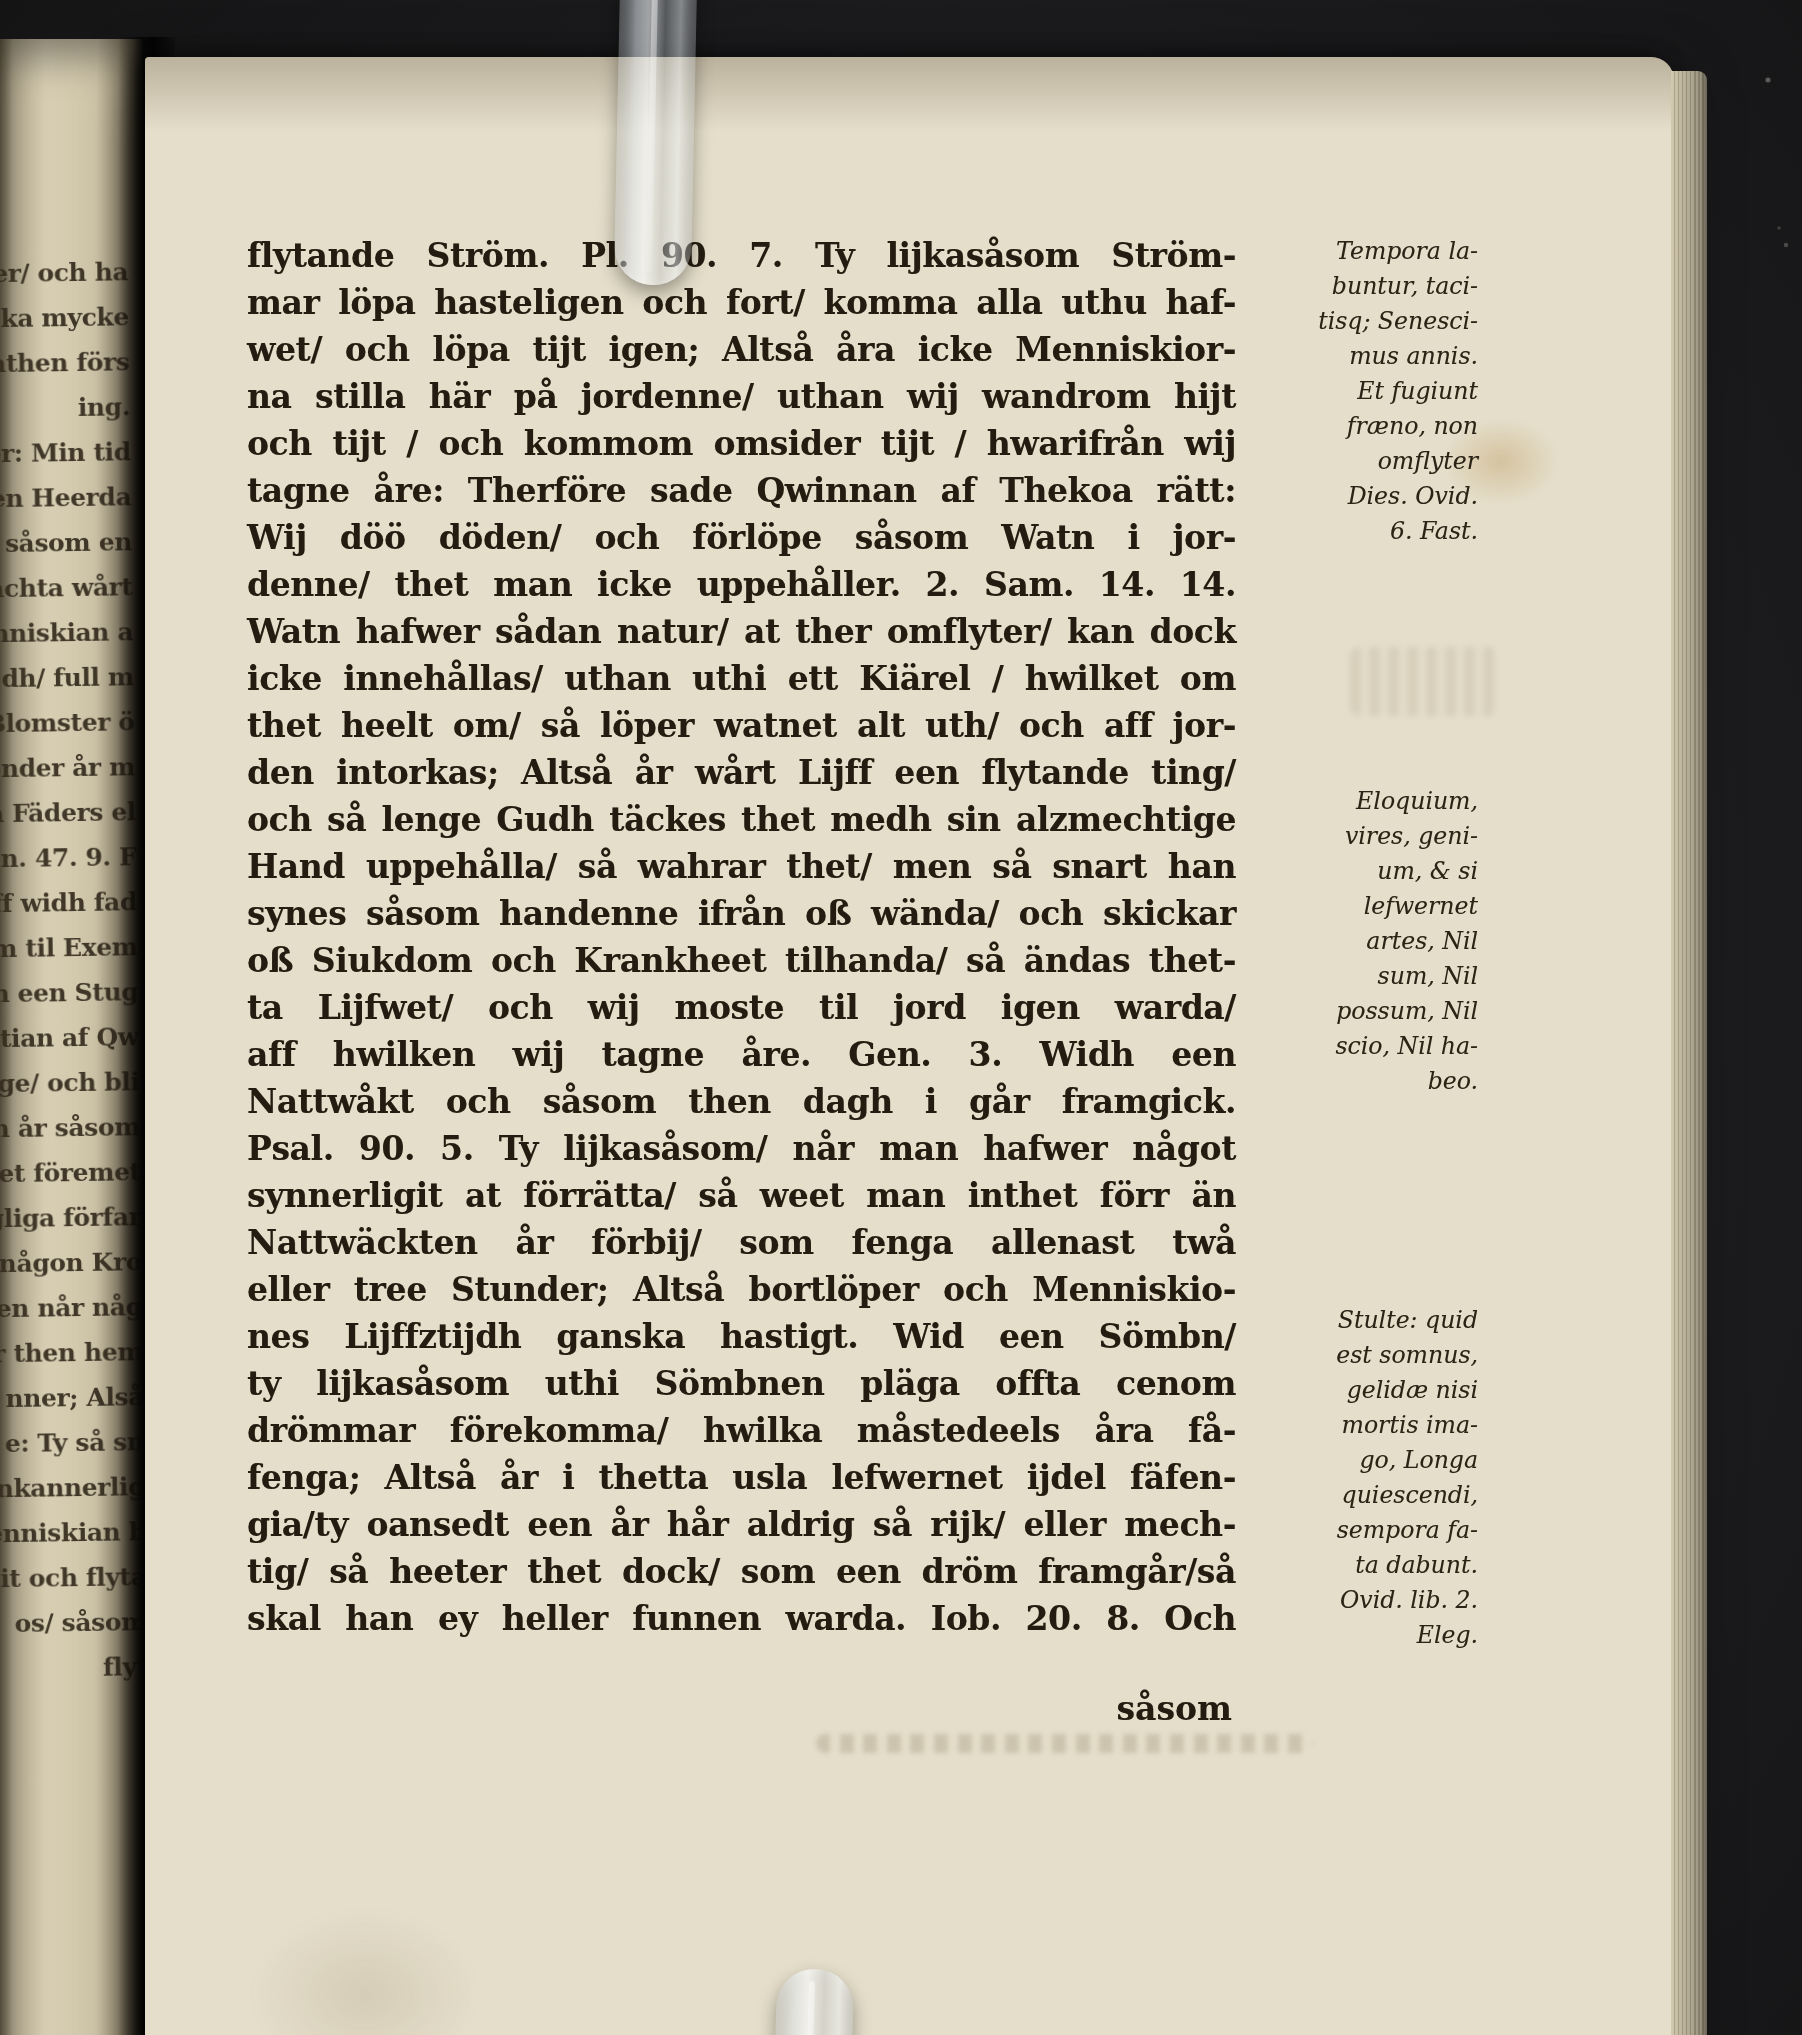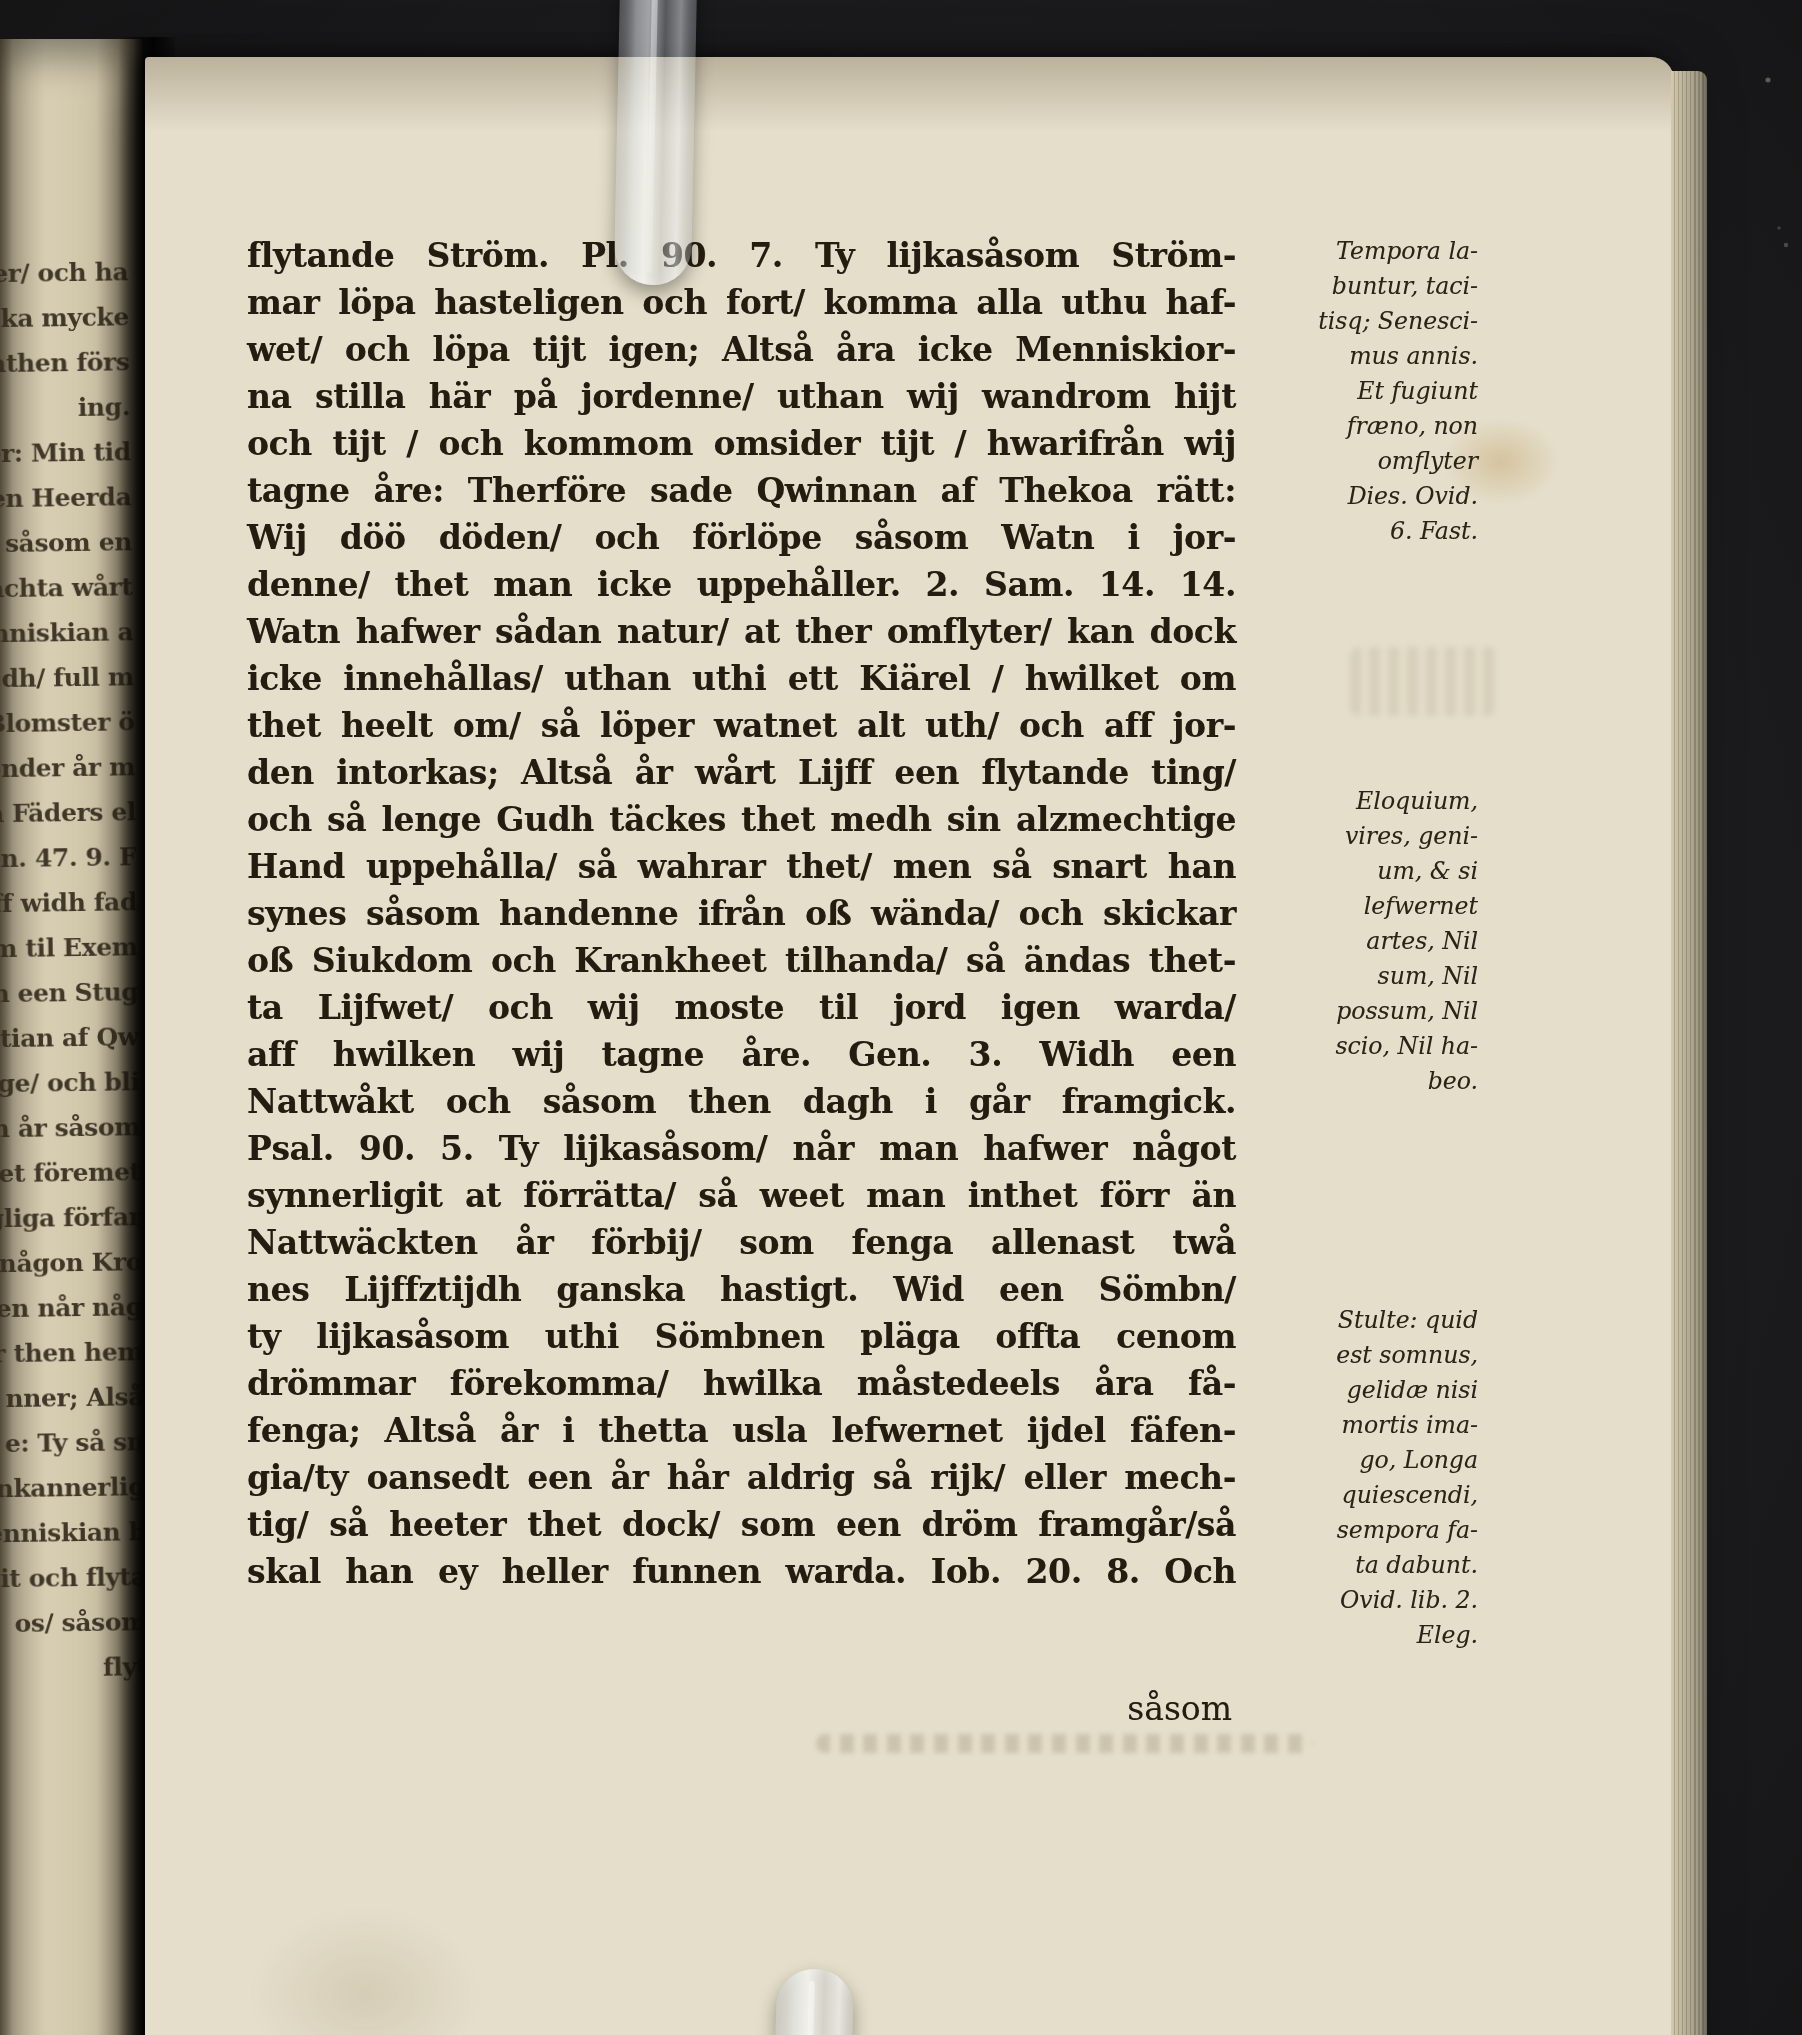--- a/index.html
+++ b/index.html
@@ -68,21 +68,21 @@
   .main-text{position:absolute;left:0;top:0;width:989px;}
   .line{
     width:989px;white-space:nowrap;
     font-weight:700;font-size:33px;line-height:47px;
     letter-spacing:-0.4px;color:#241c10;
     text-align:justify;text-align-last:justify;
     text-shadow:0.2px 0.4px 0 rgba(40,30,14,.35);
   }
   .catchword{
     position:absolute;left:0;top:1453px;width:985px;text-align:right;
-    font-weight:400;font-size:33px;line-height:47px;color:#241c10;
+    font-weight:700;font-size:33px;line-height:47px;color:#241c10;
     text-shadow:0.2px 0.4px 0 rgba(40,30,14,.35);
   }
   .margins{position:absolute;left:0;top:0;width:100%;height:100%;}
   .note{position:absolute;left:999px;width:232px;}
   .note-line{
     font-style:italic;font-size:23.6px;line-height:35px;
     color:#2b2315;letter-spacing:0;
     text-shadow:0.2px 0.2px 0 rgba(45,35,18,.25);
     text-align:right;
   }
@@ -205,20 +205,21 @@
           <div class="line">och så lenge Gudh täckes thet medh sin alzmechtige</div>
           <div class="line">Hand uppehålla/ så wahrar thet/ men så snart han</div>
           <div class="line">synes såsom handenne ifrån oß wända/ och skickar</div>
           <div class="line">oß Siukdom och Krankheet tilhanda/ så ändas thet-</div>
           <div class="line">ta Lijfwet/ och wij moste til jord igen warda/</div>
           <div class="line">aff hwilken wij tagne åre. Gen. 3. Widh een</div>
           <div class="line">Nattwåkt och såsom then dagh i går framgick.</div>
           <div class="line">Psal. 90. 5. Ty lijkasåsom/ når man hafwer något</div>
           <div class="line">synnerligit at förrätta/ så weet man inthet förr än</div>
           <div class="line">Nattwäckten år förbij/ som fenga allenast twå</div>
+          <div class="line">eller tree Stunder; Altså bortlöper och Menniskio-</div>
           <div class="line">nes Lijffztijdh ganska hastigt. Wid een Sömbn/</div>
           <div class="line">ty lijkasåsom uthi Sömbnen pläga offta cenom</div>
           <div class="line">drömmar förekomma/ hwilka måstedeels åra få-</div>
           <div class="line">fenga; Altså år i thetta usla lefwernet ijdel fäfen-</div>
           <div class="line">gia/ty oansedt een år hår aldrig så rijk/ eller mech-</div>
           <div class="line">tig/ så heeter thet dock/ som een dröm framgår/så</div>
           <div class="line">skal han ey heller funnen warda. Iob. 20. 8. Och</div>
         </div>
       <div class="margins">
           <div class="note" style="top: 2px;">

